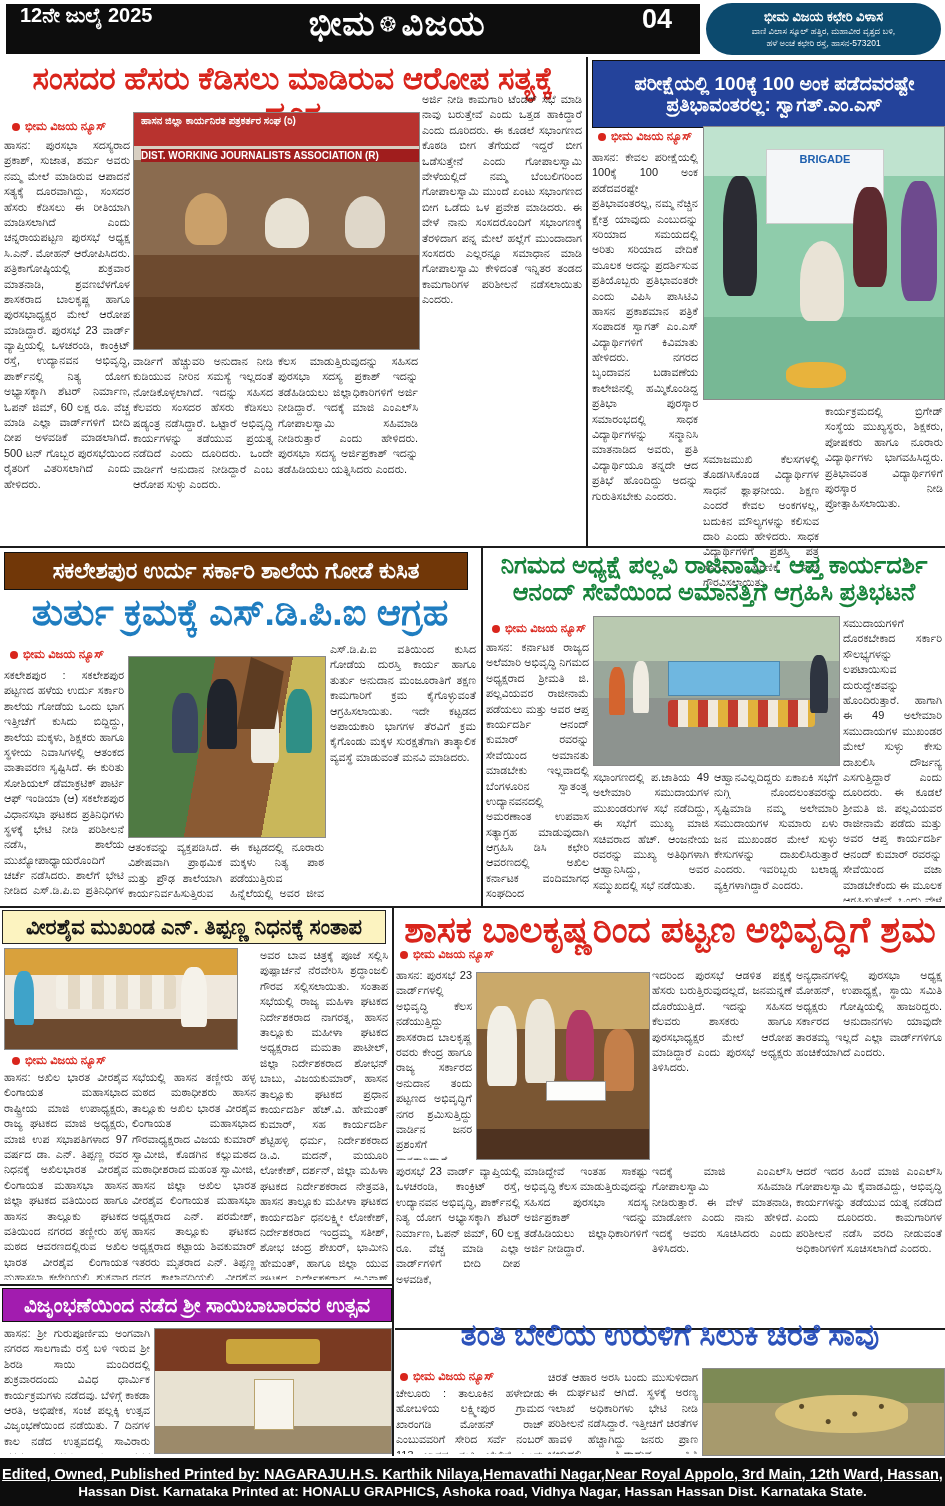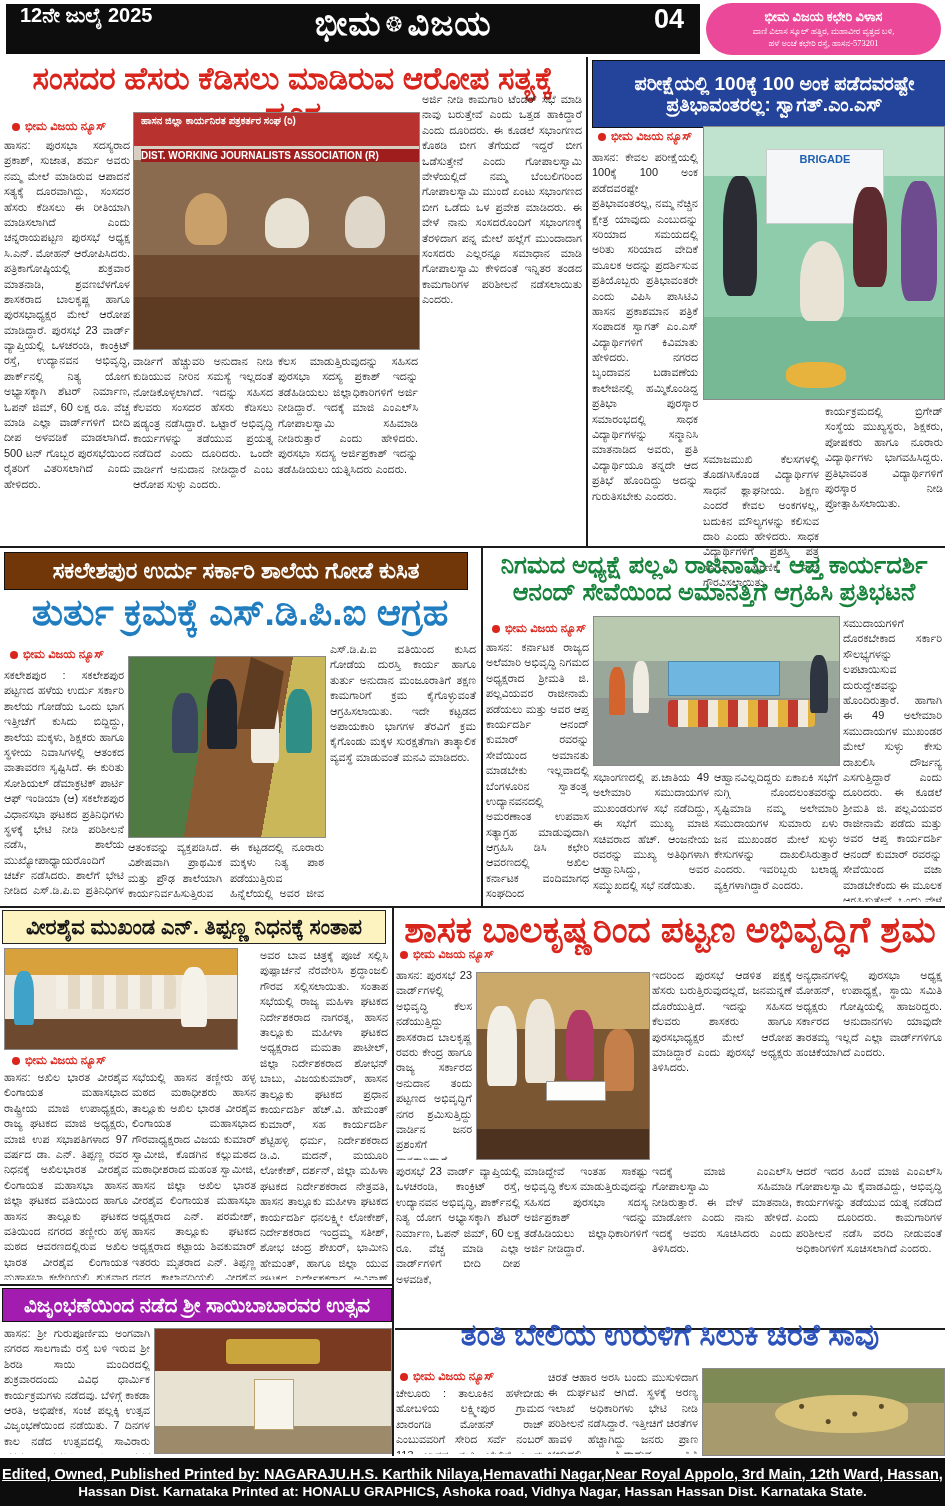--- a/index.html
+++ b/index.html
@@ -4,23 +4,23 @@
 <style>
   html,body{margin:0;padding:0;background:#9a9a9a;}
   #page{position:relative;width:945px;height:1506px;background:#ffffff;
         font-family:"Liberation Sans","DejaVu Sans",sans-serif;overflow:hidden;color:#1a1a1a;}
   
   .topbar{position:absolute;left:6px;top:4px;width:694px;height:50px;background:#0d0d0d;
           display:flex;align-items:flex-start;justify-content:space-between;color:#fff;}
   .date{font-size:20px;font-weight:bold;padding-left:14px;white-space:nowrap;}
   .masthead{font-size:34px;font-weight:bold;letter-spacing:1px;display:flex;align-items:center;gap:4px;white-space:nowrap;}
   .emblem{font-size:20px;line-height:1;}
-  .pagenum{font-size:27px;font-weight:bold;padding-right:16px;}
-  .addrbox{position:absolute;left:706px;top:3px;width:235px;height:52px;background:#ec4899;border-radius:26px;
-           color:#fff;text-align:center;display:flex;flex-direction:column;justify-content:center;gap:1px;font-family:Liberation Serif, serif;}
+  .pagenum{font-size:27px;font-weight:bold;padding-right:28px;}
+  .addrbox{position:absolute;left:706px;top:3px;width:235px;height:52px;background:#0c4a6e;border-radius:26px;
+           color:#fff;text-align:center;display:flex;flex-direction:column;justify-content:center;gap:1px;}
   .addrbox .t{font-size:13px;font-weight:bold;}
   .addrbox .s{font-size:8.5px;line-height:1.25;}
   
   .col{position:absolute;text-align:justify;font-size:11px;line-height:1.40;overflow:hidden;word-break:break-word;}
   .byline{position:absolute;display:flex;align-items:center;gap:5px;color:#d9251c;font-weight:bold;font-size:11.5px;white-space:nowrap;}
   .byline .dot{width:8px;height:8px;border-radius:50%;background:#d9251c;display:inline-block;}
   .photo{position:absolute;border:1px solid #8a8a8a;overflow:hidden;}
   .photo .strip{position:absolute;left:7px;right:0;color:#fff;font-weight:bold;text-align:left;overflow:hidden;white-space:nowrap;}
   .hline{position:absolute;background:#1c1c1c;height:2px;}
   .vline{position:absolute;background:#1c1c1c;width:2px;}

